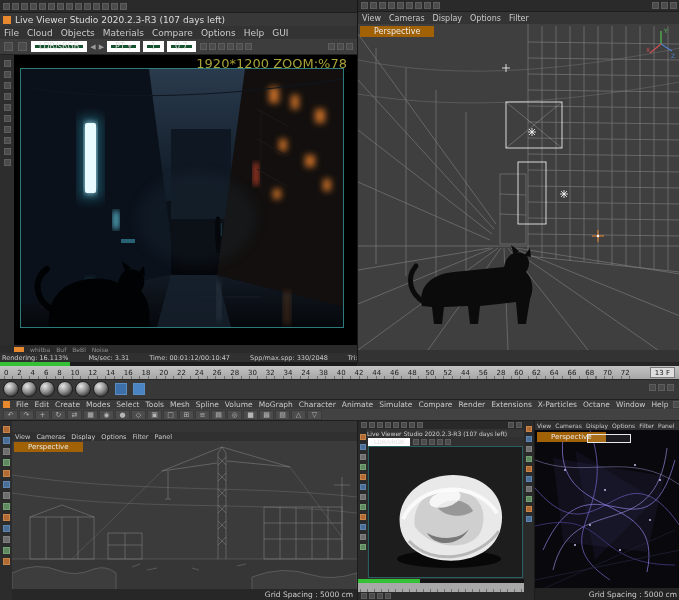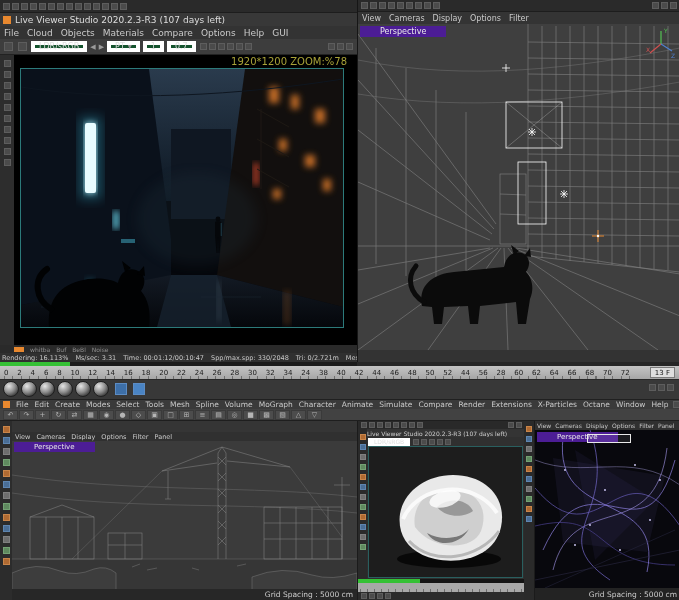--- a/index.html
+++ b/index.html
@@ -12,37 +12,37 @@
 .ic{width:9px;height:9px;background:#4b4b4b;border:1px solid #5d5d5d;display:inline-block;margin:0 1px;flex:none}
 .railcol .ic{margin:0}
 .s7 .ic{width:7px;height:7px}
 .s6 .ic{width:6px;height:6px}
 .rail-colorful .ic:nth-child(4n+1){background:#b06a32;border-color:#c8854a}
 .rail-colorful .ic:nth-child(4n+2){background:#4a6e96;border-color:#5e85b0}
 .rail-colorful .ic:nth-child(4n+3){background:#6e6e6e;border-color:#808080}
 .rail-colorful .ic:nth-child(4n){background:#5f8a5f;border-color:#74a274}
 .menu-item{padding:0 4px;color:#c9c9c9;white-space:nowrap;cursor:default}
 .chip{background:#14532d;border:4px solid #ffffff;padding:0 4px;height:11px;display:flex;align-items:center;color:#ddd;white-space:nowrap}
-.vlabel{position:absolute;background:#4c1d95;color:#e8e8e8;padding:1px 20px;z-index:3;white-space:nowrap}
+.vlabel{position:absolute;background:#a16207;color:#e8e8e8;padding:1px 14px;z-index:3;white-space:nowrap}
 .sphere{width:16px;height:16px;border-radius:50%;background:radial-gradient(circle at 35% 30%,#e6e6e6,#8f8f8f 45%,#383838 80%);flex:none;border:1px solid #1f1f1f}
 .gridlabel{color:#cdcdcd;white-space:nowrap}
 
 #lv{position:absolute;left:0;top:0;width:357px;height:366px;background:#2f2f2f}
 #lv-iconstrip{top:0;height:13px;left:0;width:357px;background:#2a2a2a;border-bottom:1px solid #1d1d1d;padding-left:2px}
 #lv-title{top:13px;height:13px;left:0;width:357px;background:#383838;font-size:9px;color:#ddd;padding-left:3px}
 #lv-appicon{width:8px;height:8px;background:#e8882f;margin-right:4px;flex:none}
 #lv-menubar{top:26px;height:13px;left:0;width:357px;background:#333;font-size:9px}
 #lv-toolbar{top:39px;height:16px;left:0;width:357px;background:#3d3d3d;border-bottom:1px solid #222;gap:3px;padding:0 3px;font-size:8px}
 #lv-rail{position:absolute;left:0;top:55px;width:14px;height:290px;background:#2d2d2d}
 #lv-render{position:absolute;left:14px;top:55px;width:343px;height:290px;background:#000}
-#render-overlay{position:absolute;right:10px;top:1px;color:#a8a238;font-size:10px}
+#render-overlay{position:absolute;right:10px;top:1px;color:#a8a238;font-size:13px}
 #render-img{position:absolute;left:6px;top:13px;width:324px;height:260px;border:1px solid #2c7a7a;overflow:hidden;background:#05070c}
 #lv-passrow{top:345px;height:8px;left:0;width:357px;background:#2a2a2a;gap:6px;padding-left:14px;font-size:6px;color:#909090}
 #pass-swatch{width:10px;height:5px;background:#e8882f;flex:none}
-#lv-status{top:353px;height:9px;left:0;width:357px;background:#303030;gap:7px;font-size:6.5px;color:#c9c9c9;white-space:nowrap;overflow:hidden;padding-left:2px}
+#lv-status{top:353px;height:9px;left:0;width:357px;background:#303030;gap:20px;font-size:6.5px;color:#c9c9c9;white-space:nowrap;overflow:hidden;padding-left:2px}
 #lv-progress{position:absolute;left:0;top:362px;width:357px;height:4px;background:#1b1b1b}
 #lv-progress>div{width:70px;height:100%;background:#35c135}
 
 #vp{position:absolute;left:357px;top:0;width:322px;height:362px;background:#333;border-left:1px solid #161616}
 #vp-iconstrip{top:0;height:12px;left:0;width:322px;background:#2a2a2a;border-bottom:1px solid #1d1d1d;padding-left:2px;justify-content:space-between;padding-right:2px}
 #vp-menubar{top:12px;height:12px;left:0;width:322px;background:#343434;font-size:8px}
 #vp-canvas{position:absolute;left:0;top:24px;width:322px;height:326px;background:#3f3f3f;overflow:hidden}
 #vp-bottom{position:absolute;left:0;top:350px;width:322px;height:12px;background:#262626;display:flex;align-items:center;justify-content:flex-end;padding-right:6px;font-size:9px}
 #axis-gizmo{position:absolute;right:4px;top:2px;z-index:3}
 

